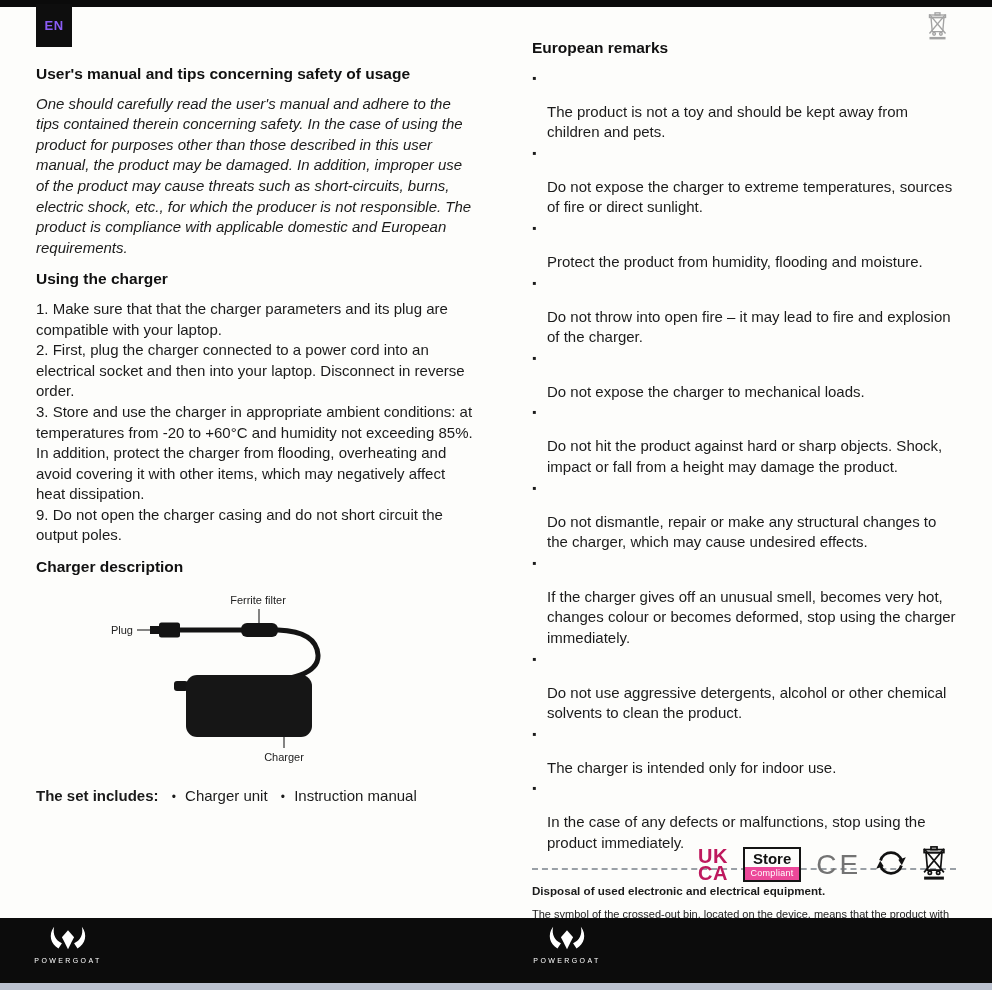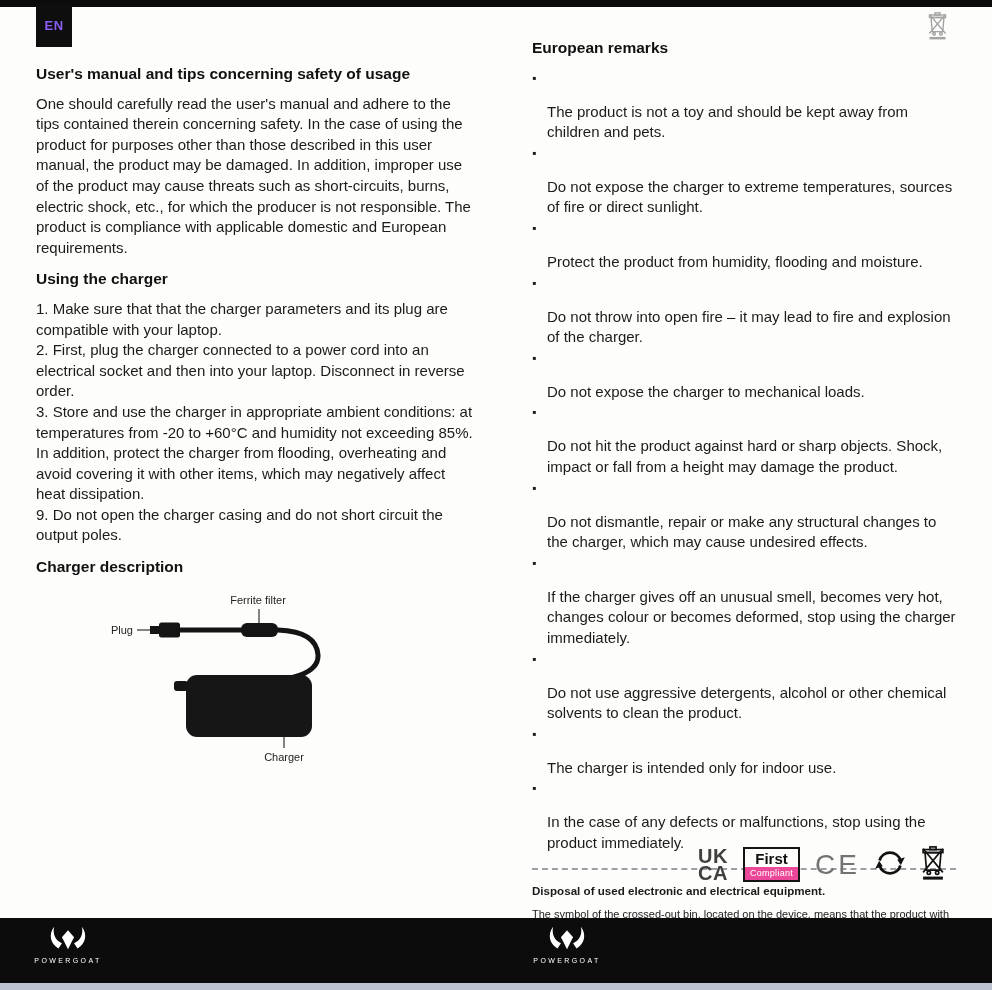--- a/index.html
+++ b/index.html
@@ -16,42 +16,42 @@
     display:flex; align-items:center; justify-content:center; letter-spacing:.5px;
   }
   .top-bin { position:absolute; top:11px; right:44px; color:#a3a3a3; }
 
   .col-left  { position:absolute; left:36px;  top:64px; width:437px; }
   .col-right { position:absolute; left:532px; top:38px; width:424px; }
 
   .h { font-size:15.5px; font-weight:700; margin:0 0 9px 0; color:#111; }
   .h.mt { margin-top:11px; }
   .body-text { font-size:15px; line-height:20.6px; }
-  .para { margin:0 0 8px 0; }
+  .para { margin:0 0 8px 0;font-style:italic; }
   .num-item { margin:0; }
 
   .bullet { display:flex; }
   .bullet .marker { width:15px; font-size:12px; line-height:20.6px; flex:none; }
   .bullet .text { flex:1;margin-top:34px; }
 
   .dash-sep { border:0; border-top:2px dashed #9aa0a6; margin:15px 0 11px 0; }
   .small-title { font-size:11.6px; font-weight:700; margin:0 0 5px 0; }
   .small-text { font-size:11px; line-height:14.7px; }
 
   .diagram { margin-top:7px; }
   .cable { fill:none; stroke:#141414; stroke-width:5; stroke-linecap:round; }
   .dline { stroke:#333; stroke-width:1.2; }
   .dlabel { font-size:11px; fill:#222; font-family:"Liberation Sans", sans-serif; }
 
   .set-row { margin-top:16px; font-size:15px; }
   .set-row .lbl { font-weight:700; }
   .set-row .sep { margin:0 5px 0 9px; font-size:12px; }
 
   .marks { position:absolute; left:698px; top:845px; display:flex; align-items:center; gap:15px; }
-  .ukca { font-weight:800; font-size:20px; line-height:17px; letter-spacing:.5px; color:#404040; }
+  .ukca { font-weight:800; font-size:20px; line-height:17px; letter-spacing:.5px; color:#be185d; }
   .rohs { border:2.5px solid #141414; text-align:center; }
   .rohs .r1 { font-weight:700; font-size:15px; padding:1px 8px 0; color:#111; }
   .rohs .r2 { background:#ec4899; color:#fff; font-size:9px; padding:1.5px 5px 2px; letter-spacing:.3px; }
   .ce { font-size:28px; font-weight:500; letter-spacing:3px; color:#737373; }
 
   .footer { position:absolute; left:0; top:918px; width:100%; height:65px; background:#0c0c0c; }
   .footer-edge { position:absolute; left:0; top:983px; width:100%; height:7px; background:#bcc2cf; }
   .brand { position:absolute; display:flex; flex-direction:column; align-items:center; color:#fff; width:80px; }
   .brand .brand-text { font-size:7px; letter-spacing:2.4px; margin-top:2px; }
   .brand1 { left:28px; top:925px; }
@@ -104,20 +104,27 @@
         <path d="M144,43 L205,43" class="cable"></path>
         <rect x="205" y="36" width="37" height="14" rx="6" fill="#141414"></rect>
         <path d="M242,43 C268,44 281,52 282,68 C283,86 258,94 208,97 L150,99" class="cable"></path>
         <rect x="138" y="94" width="14" height="10" rx="3" fill="#141414"></rect>
         <rect x="150" y="88" width="126" height="62" rx="11" fill="#161616"></rect>
         <line x1="248" y1="150" x2="248" y2="161" class="dline"></line>
         <text x="248" y="174" text-anchor="middle" class="dlabel">Charger</text>
       </svg>
     </div>
 
+    <div class="set-row">
+      <span class="lbl">The set includes:</span>
+      <span class="sep">•</span>
+      <span>Charger unit</span>
+      <span class="sep">•</span>
+      <span>Instruction manual</span>
+    </div>
   </div>
 
   <div class="col-right body-text">
     <div class="h">European remarks</div>
 
     <div>
       <div class="bullet">
           <span class="marker">▪</span>
           <span class="text">The product is not a toy and should be kept away from children and pets.</span>
         </div>
@@ -168,21 +175,21 @@
     <div class="small-title">Disposal of used electronic and electrical equipment.</div>
     <p class="small-text" style="margin:0">The symbol of the crossed-out bin, located on the device, means that the product with this symbol should not be disposed with other wastes. The user is responsible for the return of the device, if one stops using it, to the appropriate waste collection point of electrical and electronic equipment, or to the salesperson. The appropriate selective waste collect on, which allows to recycle, process and dispose with respect to the environment, makes it possible to prevent potential negative consequences for the environment and health as well as to recover the materials, which the product was made of. The improper disposal of the product by the user is bad for the environment and health. In order to obtain detailed information on the available waste collect on points, you should contact the local cleaning services or the shop, in which the product was purchased.</p>
   </div>
 
   <div class="marks">
     <div class="ukca">
       <div>UK</div>
       <div>CA</div>
     </div>
     <div class="rohs">
-      <div class="r1">First</div>
+      <div class="r1">Store</div>
       <div class="r2">Compliant</div>
     </div>
     <div class="ce">CE</div>
     <span>
       <svg viewBox="0 0 36 36" width="30" height="30">
         <g fill="none" stroke="#111" stroke-width="3.4">
           <path d="M5.5,15 A13,13 0 0 1 30.5,15"></path>
           <path d="M30.5,21 A13,13 0 0 1 5.5,21"></path>
         </g>
         <polygon points="26.8,14 35.8,11.2 31,20.6" fill="#111"></polygon>

